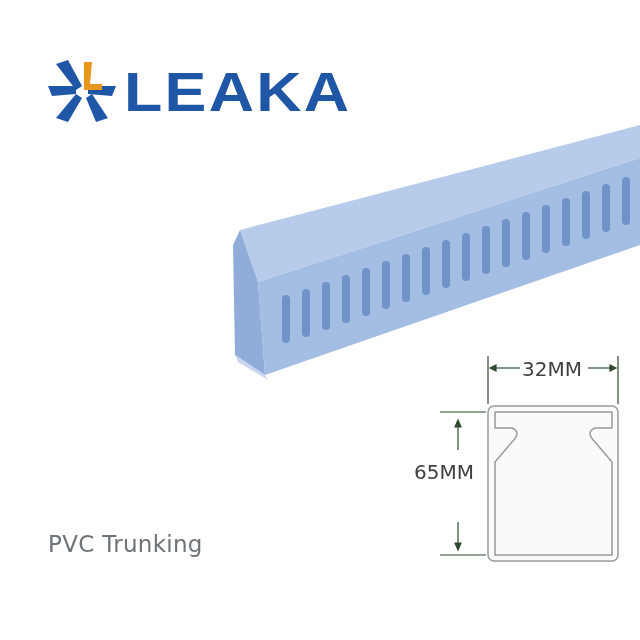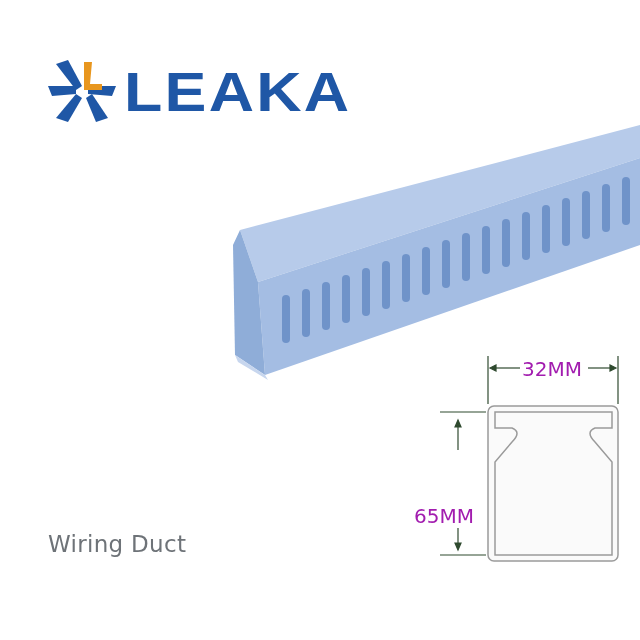--- a/index.html
+++ b/index.html
@@ -1,21 +1,21 @@
 <!DOCTYPE html>
 <html><head>
 <meta charset="utf-8">
 <style>
   html,body{margin:0;padding:0;background:#fff;}
   body{width:640px;height:640px;position:relative;overflow:hidden;font-family:"DejaVu Sans","Liberation Sans",sans-serif;}
   .logo{position:absolute;left:46px;top:56px;width:290px;height:70px;}
   .logo-text{position:absolute;left:78px;top:8px;font-family:"Liberation Sans",sans-serif;font-weight:bold;font-size:56px;letter-spacing:2px;color:#1f57a6;line-height:56px;transform:scaleX(1.12);transform-origin:left top;}
   .caption{position:absolute;left:48px;top:528px;color:#6e7378;font-size:23px;line-height:32px;letter-spacing:0.3px;}
   .product{position:absolute;left:0;top:0;width:640px;height:640px;}
-  .dim-label{position:absolute;font-family:"DejaVu Sans",sans-serif;color:#a21caf;font-size:20px;background:#fff;padding:0 2px;}
+  .dim-label{position:absolute;font-family:"DejaVu Sans",sans-serif;color:#404040;font-size:20px;background:#fff;padding:0 2px;}
 </style>
 </head>
 <body>
 
 <svg class="product" viewBox="0 0 640 640" xmlns="http://www.w3.org/2000/svg">
 
   <polygon points="240,230 640,125 640,158 258,282" fill="#b7cbea"></polygon>
 
   <polygon points="258,282 640,158 640,245 265,375" fill="#a4bde3"></polygon>
 
@@ -58,31 +58,31 @@
     <line x1="440" y1="412" x2="486" y2="412"></line>
     <line x1="440" y1="555" x2="486" y2="555"></line>
     <line x1="458" y1="422" x2="458" y2="450"></line>
     <line x1="458" y1="522" x2="458" y2="548"></line>
     <polygon points="458,420 455,427 461,427"></polygon>
     <polygon points="458,550 455,543 461,543"></polygon>
   </g>
 </svg>
 
 <div class="dim-label" style="left:520px;top:357px;">32MM</div>
-<div class="dim-label" style="left:412px;top:504px;">65MM</div>
+<div class="dim-label" style="left:412px;top:460px;">65MM</div>
 
 <div class="logo">
   <svg width="72" height="70" viewBox="0 0 72 70" style="position:absolute;left:0;top:0;">
     <g fill="#1f57a6">
       <polygon points="10,8 22,4 36,30 30,34"></polygon>
       <polygon points="2,30 30,30 30,38 6,40"></polygon>
       <polygon points="10,62 30,38 36,42 22,66"></polygon>
       <polygon points="40,42 46,38 62,62 50,66"></polygon>
       <polygon points="42,30 70,30 66,40 42,38"></polygon>
     </g>
     <polygon points="38,6 46,6 44,28 56,28 56,34 38,34" fill="#e8961e"></polygon>
   </svg>
   <div class="logo-text">LEAKA</div>
 </div>
 
 <div class="caption">
-  <div>Wiring Duct</div>
+  <div>PVC Trunking</div>
 </div>
 
 </body></html>

